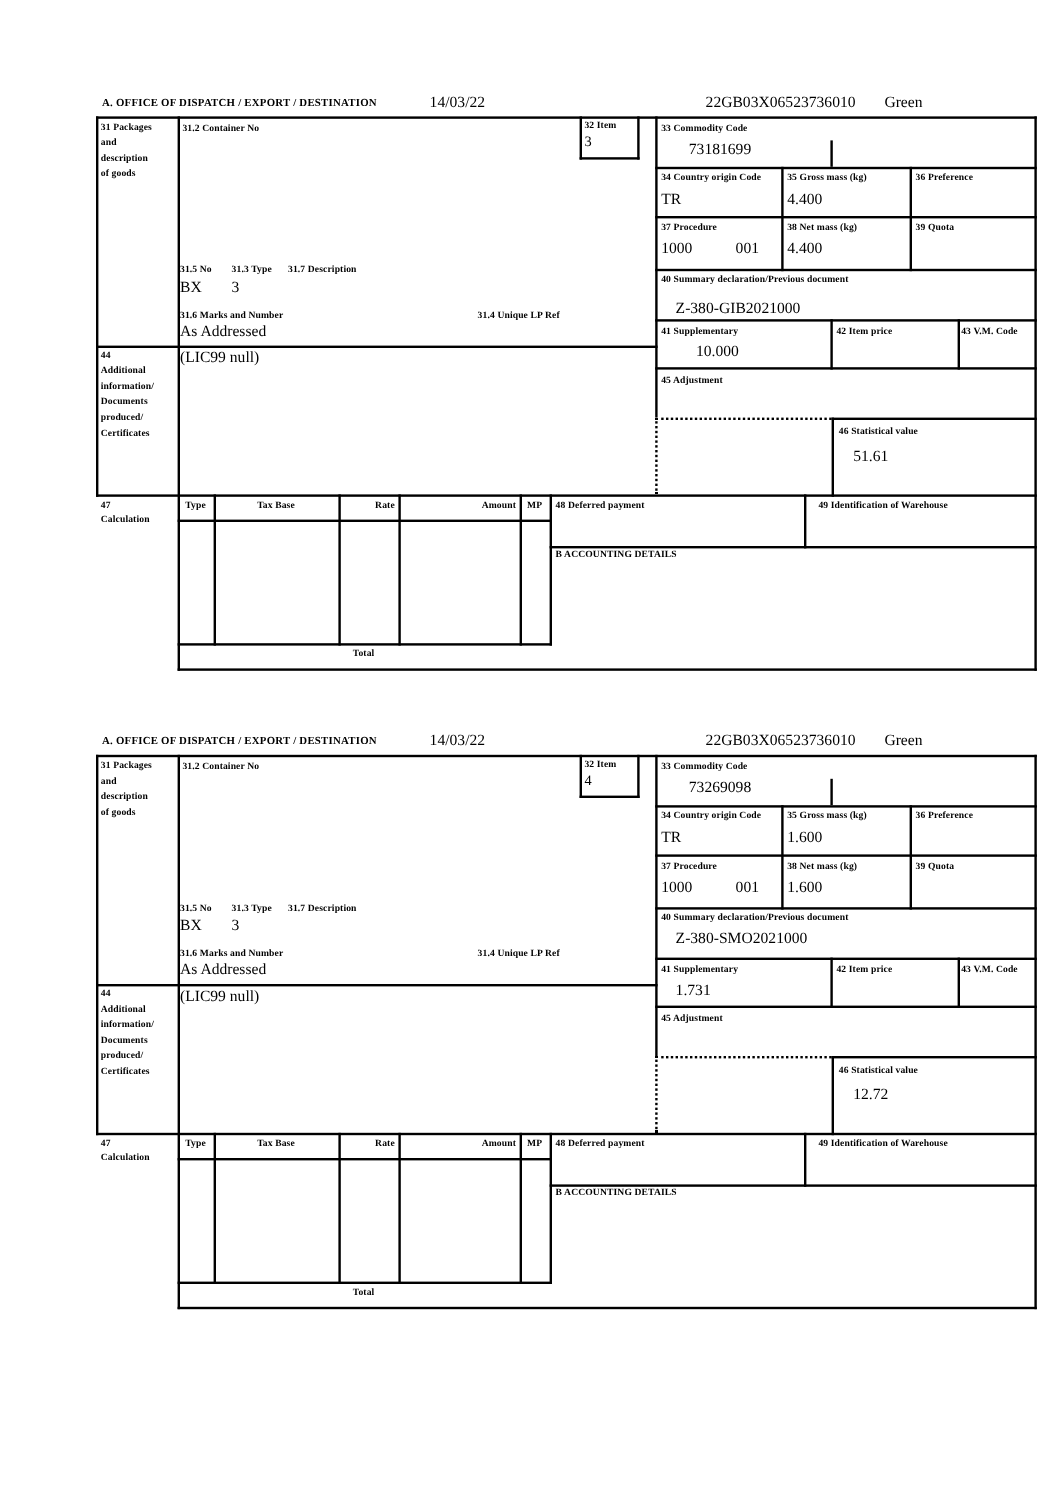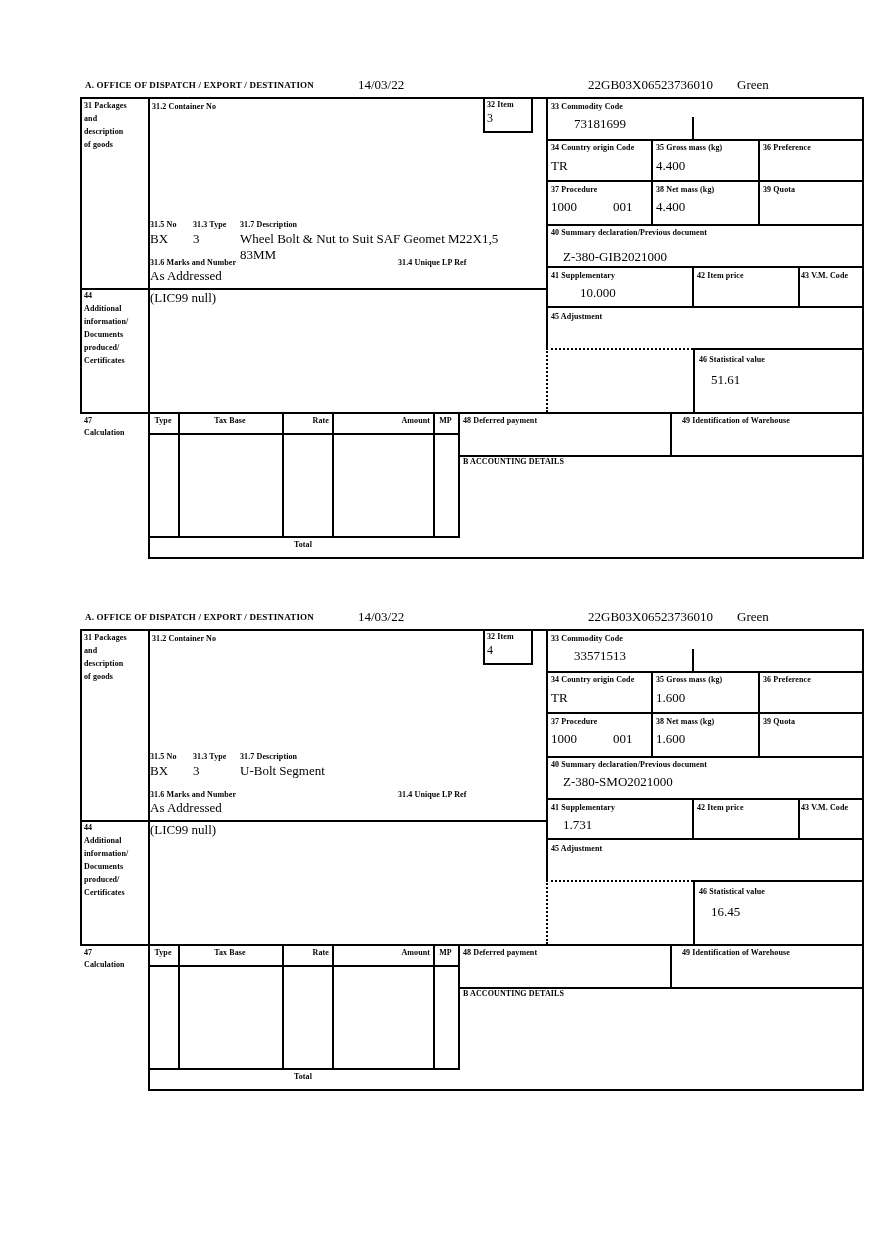--- a/index.html
+++ b/index.html
@@ -59,21 +59,20 @@
     <div class="t v13" style="left:533px;top:122px">001</div>
     <div class="t lb" style="left:576px;top:108px">38 Net mass (kg)</div>
     <div class="t v13" style="left:576px;top:122px">4.400</div>
     <div class="t lb" style="left:683px;top:108px">39 Quota</div>
 
     <div class="t lb" style="left:70px;top:143px">31.5 No</div>
     <div class="t lb" style="left:113px;top:143px">31.3 Type</div>
     <div class="t lb" style="left:160px;top:143px">31.7 Description</div>
     <div class="t v13" style="left:70px;top:154px">BX</div>
     <div class="t v13" style="left:113px;top:154px">3</div>
-    <div class="t v13 wrap" style="left:160px;top:154px;width:280px">Wheel Bolt &amp; Nut to Suit SAF Geomet M22X1,5 83MM</div>
 
     <div class="t lb" style="left:70px;top:181px">31.6 Marks and Number</div>
     <div class="t lb" style="left:318px;top:181px">31.4 Unique LP Ref</div>
     <div class="t v13" style="left:70px;top:191px">As Addressed</div>
 
     <div class="t lb" style="left:471px;top:151px">40 Summary declaration/Previous document</div>
     <div class="t v13" style="left:483px;top:172px">Z-380-GIB2021000</div>
 
     <div class="t lb" style="left:471px;top:194px">41 Supplementary</div>
     <div class="t v13" style="left:500px;top:208px">10.000</div>
@@ -151,40 +150,39 @@
     <div class="t lb" style="left:4px;top:37px">and</div>
     <div class="t lb" style="left:4px;top:50px">description</div>
     <div class="t lb" style="left:4px;top:63px">of goods</div>
 
     <div class="t lb" style="left:72px;top:25px">31.2 Container No</div>
 
     <div class="t lb" style="left:407px;top:23px">32 Item</div>
     <div class="t v12" style="left:407px;top:34px">4</div>
 
     <div class="t lb" style="left:471px;top:25px">33 Commodity Code</div>
-    <div class="t v13" style="left:494px;top:39px">33571513</div>
+    <div class="t v13" style="left:494px;top:39px">73269098</div>
 
     <div class="t lb" style="left:471px;top:66px">34 Country origin Code</div>
     <div class="t v13" style="left:471px;top:81px">TR</div>
     <div class="t lb" style="left:576px;top:66px">35 Gross mass (kg)</div>
     <div class="t v13" style="left:576px;top:81px">1.600</div>
     <div class="t lb" style="left:683px;top:66px">36 Preference</div>
     <div class="t lb" style="left:471px;top:108px">37 Procedure</div>
     <div class="t v13" style="left:471px;top:122px">1000</div>
     <div class="t v13" style="left:533px;top:122px">001</div>
     <div class="t lb" style="left:576px;top:108px">38 Net mass (kg)</div>
     <div class="t v13" style="left:576px;top:122px">1.600</div>
     <div class="t lb" style="left:683px;top:108px">39 Quota</div>
 
     <div class="t lb" style="left:70px;top:143px">31.5 No</div>
     <div class="t lb" style="left:113px;top:143px">31.3 Type</div>
     <div class="t lb" style="left:160px;top:143px">31.7 Description</div>
     <div class="t v13" style="left:70px;top:154px">BX</div>
     <div class="t v13" style="left:113px;top:154px">3</div>
-    <div class="t v13 wrap" style="left:160px;top:154px;width:280px">U-Bolt Segment</div>
 
     <div class="t lb" style="left:70px;top:181px">31.6 Marks and Number</div>
     <div class="t lb" style="left:318px;top:181px">31.4 Unique LP Ref</div>
     <div class="t v13" style="left:70px;top:191px">As Addressed</div>
 
     <div class="t lb" style="left:471px;top:151px">40 Summary declaration/Previous document</div>
     <div class="t v13" style="left:483px;top:165px">Z-380-SMO2021000</div>
 
     <div class="t lb" style="left:471px;top:194px">41 Supplementary</div>
     <div class="t v13" style="left:483px;top:208px">1.731</div>
@@ -194,21 +192,21 @@
     <div class="t lb" style="left:4px;top:214px">44</div>
     <div class="t lb" style="left:4px;top:227px">Additional</div>
     <div class="t lb" style="left:4px;top:240px">information/</div>
     <div class="t lb" style="left:4px;top:253px">Documents</div>
     <div class="t lb" style="left:4px;top:266px">produced/</div>
     <div class="t lb" style="left:4px;top:279px">Certificates</div>
     <div class="t v13" style="left:70px;top:213px">(LIC99 null)</div>
 
     <div class="t lb" style="left:471px;top:235px">45 Adjustment</div>
     <div class="t lb" style="left:619px;top:278px">46 Statistical value</div>
-    <div class="t v13" style="left:631px;top:295px">16.45</div>
+    <div class="t v13" style="left:631px;top:295px">12.72</div>
 
     <div class="t lb" style="left:4px;top:339px">47</div>
     <div class="t lb" style="left:4px;top:351px">Calculation</div>
     <div class="t lb ctr" style="left:68px;top:339px;width:30px">Type</div>
     <div class="t lb ctr" style="left:98px;top:339px;width:104px">Tax Base</div>
     <div class="t lb rgt" style="left:202px;top:339px;width:47px">Rate</div>
     <div class="t lb rgt" style="left:252px;top:339px;width:98px">Amount</div>
     <div class="t lb ctr" style="left:353px;top:339px;width:25px">MP</div>
 
     <div class="t lb" style="left:383px;top:339px">48 Deferred payment</div>

